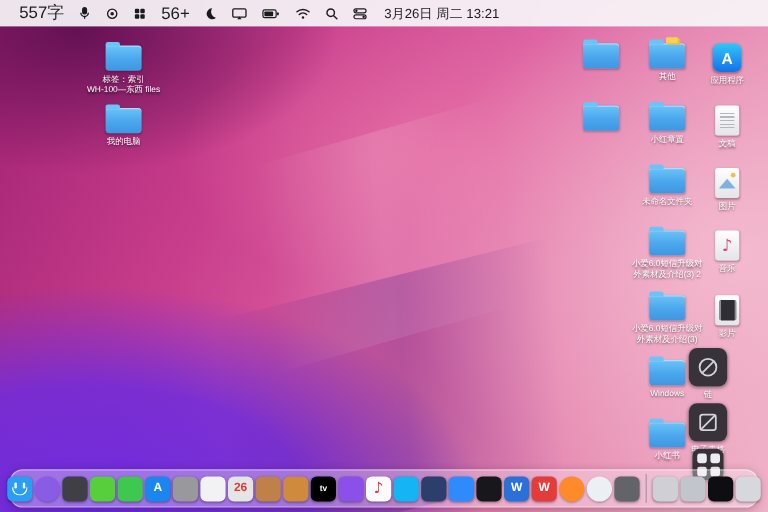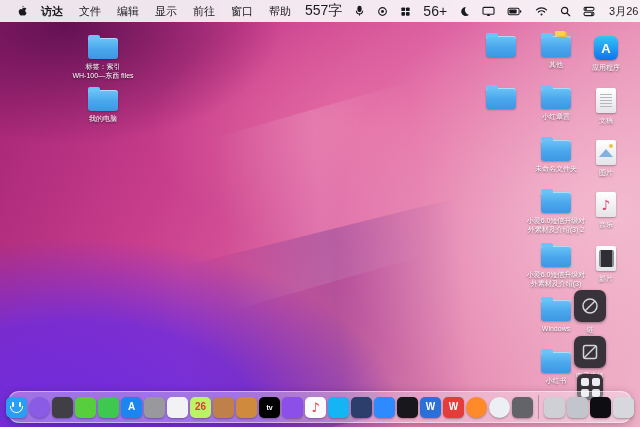--- a/index.html
+++ b/index.html
@@ -99,34 +99,20 @@
 </style>
 </head>
 <body>
 
 <div class="wallpaper">
   <div class="ridge1"></div>
   <div class="ridge2"></div>
 </div>
 
 <div class="menubar">
-  <div class="menubar-left">
-    <span class="apple">
-      <svg width="11" height="13" viewBox="0 0 12 14">
-        <path fill="#1b1b1e" d="M8.4.6c.1.9-.6 1.8-1.5 1.9-.1-.9.7-1.8 1.5-1.9zM7 3.3c.8 0 1.3-.5 2.2-.5.5 0 1.6.2 2.2 1.1-1.1.7-1.3 1.5-1.3 2.2 0 1.6 1.4 2.2 1.5 2.3-.3 1-1.3 3-2.5 3-.6 0-1-.4-1.7-.4s-1.2.4-1.8.4C4.3 11.4 3 9 3 7.2c0-2 1.3-2.9 2.4-2.9.7 0 1.3.5 1.6.5z"></path>
-      </svg>
-    </span>
-    <span class="menu-item strong">访达</span>
-    <span class="menu-item">文件</span>
-    <span class="menu-item">编辑</span>
-    <span class="menu-item">显示</span>
-    <span class="menu-item">前往</span>
-    <span class="menu-item">窗口</span>
-    <span class="menu-item">帮助</span>
-  </div>
   <div class="menubar-right">
     <span class="status-item">557字</span>
     <span class="status-item">
       <svg width="11" height="12" viewBox="0 0 12 12">
           <g stroke="#1b1b1e" fill="none" stroke-width="1.2">
             <rect x="4.3" y="1" width="3.4" height="5.6" rx="1.7" fill="#1b1b1e"></rect>
             <path d="M2.6 5.6a3.4 3.4 0 0 0 6.8 0"></path>
             <line x1="6" y1="9.2" x2="6" y2="11"></line>
           </g>
         </svg>
@@ -320,21 +306,21 @@
     </div>
   <div class="dock-item" style="background: rgb(27, 134, 240);">
       <span class="dg">A</span>
     </div>
   <div class="dock-item" style="background: rgb(152, 152, 157);">
       <span class="dg"></span>
     </div>
   <div class="dock-item" style="background: rgb(242, 242, 245);">
       <span class="dg"></span>
     </div>
-  <div class="dock-item g-red" style="background: #bef264;">
+  <div class="dock-item g-red" style="background: #e5e5e5;">
       <span class="dg">26</span>
     </div>
   <div class="dock-item" style="background: rgb(192, 128, 73);">
       <span class="dg"></span>
     </div>
   <div class="dock-item" style="background: rgb(207, 138, 62);">
       <span class="dg"></span>
     </div>
   <div class="dock-item g-small" style="background: rgb(0, 0, 0);">
       <span class="dg">tv</span>

